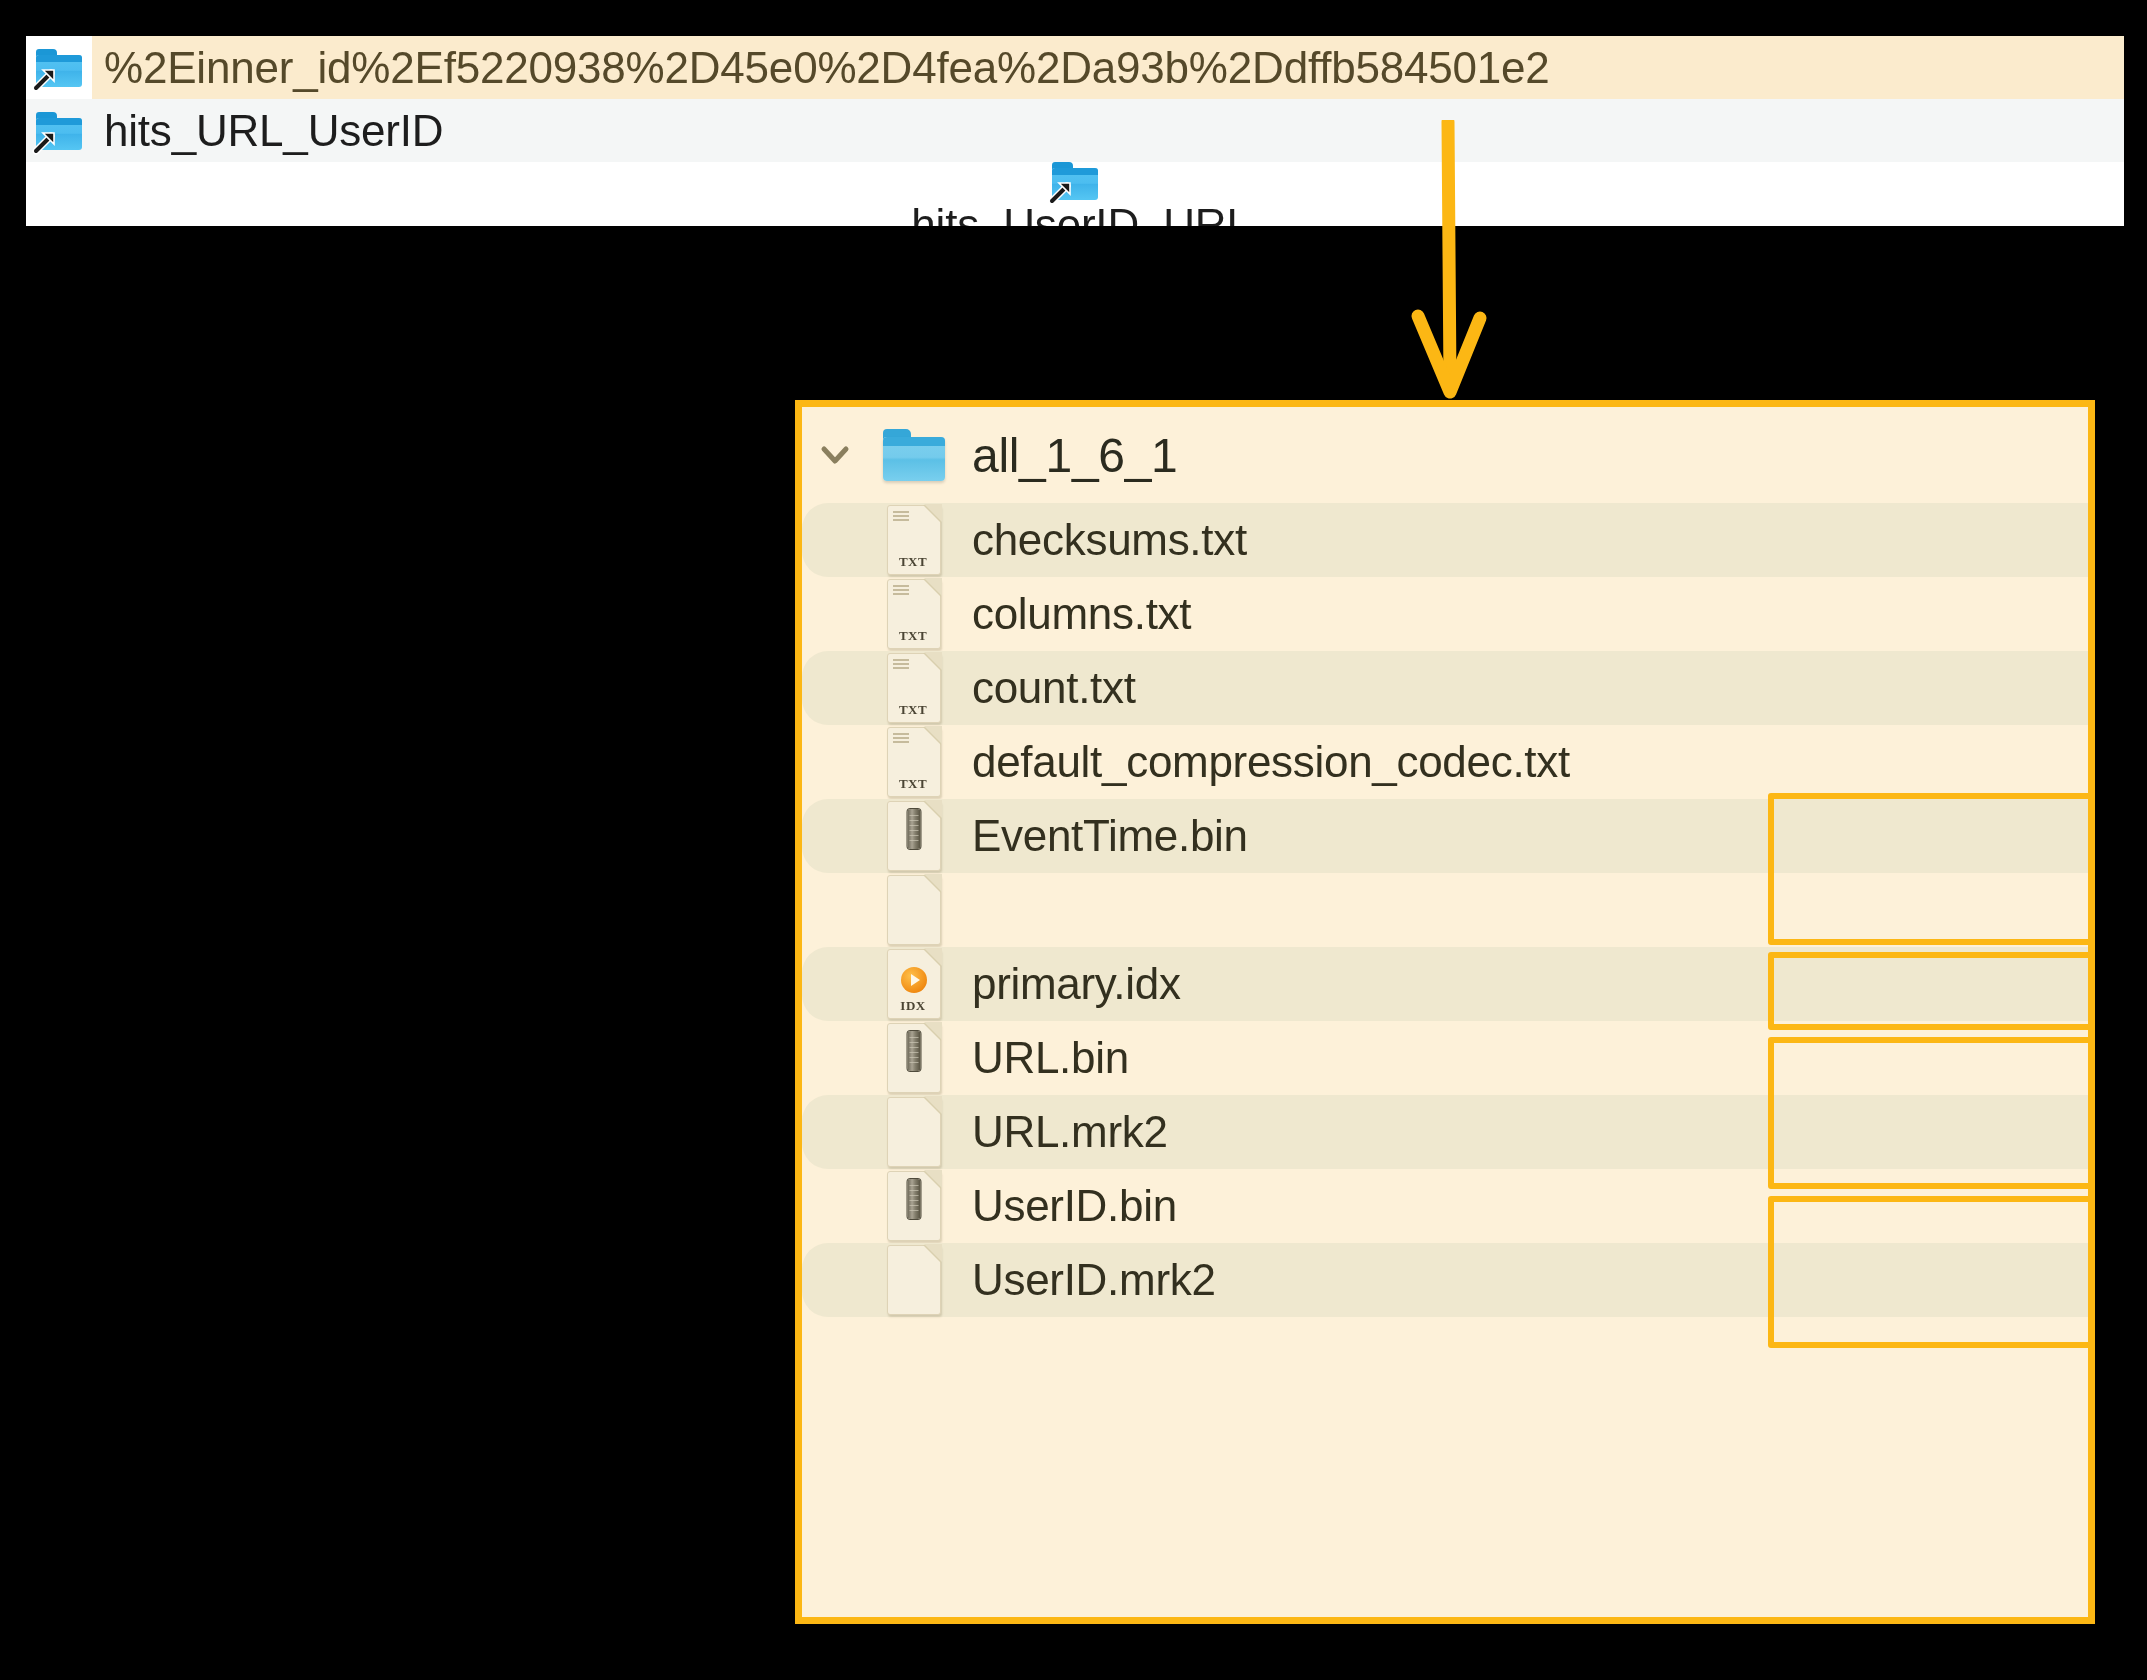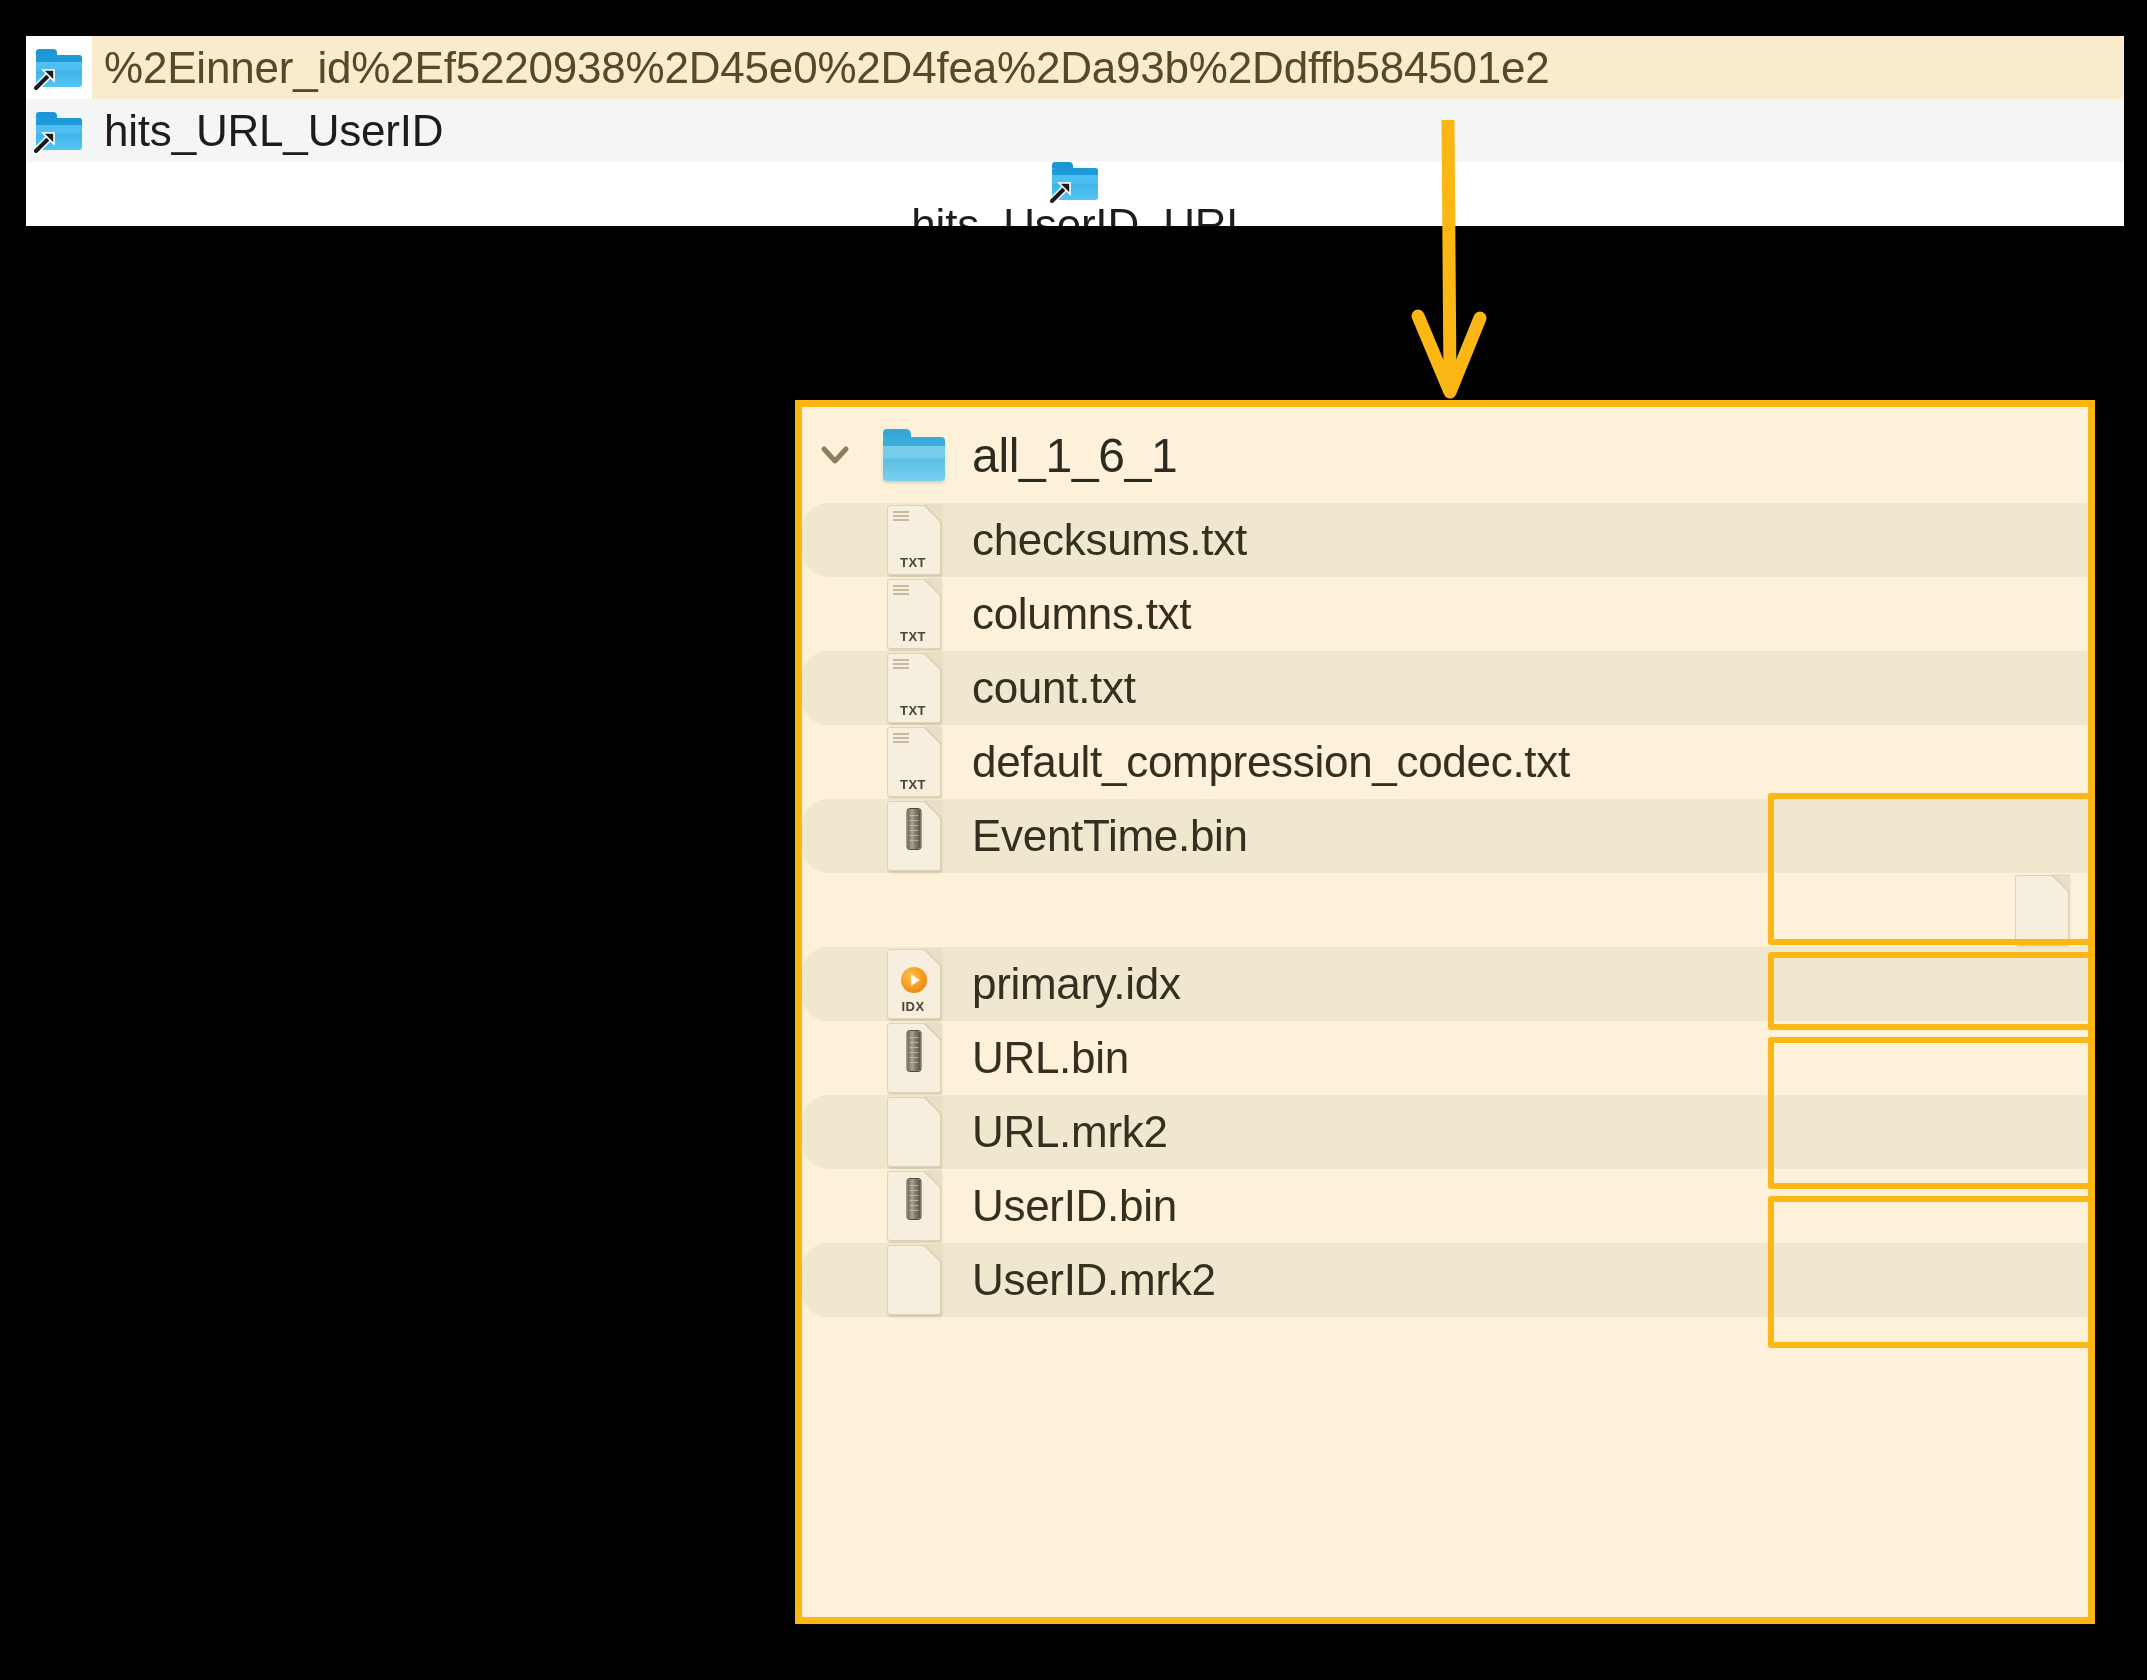--- a/index.html
+++ b/index.html
@@ -82,21 +82,20 @@
     width: 1300px; height: 1224px;
     background: #fdf1d9;
     border: 7px solid #fcb714;
     overflow: hidden;
   }
   .tree-row {
     position: relative;
     display: flex;
     align-items: center;
     height: 74px;
-    justify-content: flex-end;
   }
   .tree-row.shade { background: #efe8cf; border-radius: 26px 0 0 26px; }
   .tree-row.light { background: transparent; }
 
   .tree-row .chev-cell {
     width: 66px; min-width: 66px;
     display: flex; align-items: center; justify-content: center;
   }
   .tree-row .ic-cell {
     width: 92px; min-width: 92px;
@@ -141,21 +140,21 @@
   .doc-icon .fold {
     position: absolute; right: -1px; top: -1px;
     width: 0; height: 0;
     border-left: 18px solid transparent;
     border-top: 18px solid #e8dfc4;
     filter: drop-shadow(-1px 1px 0 #d9cfae);
   }
   .doc-icon .lbl {
     position: absolute; left: 0; right: 2px; bottom: 5px;
     text-align: center;
-    font-family: Liberation Sans, sans-serif;
+    font-family: Liberation Serif, serif;
     font-size: 13px; font-weight: 700;
     color: #4b4534;
     letter-spacing: .5px;
   }
   .doc-icon .tinylines {
     position: absolute; left: 6px; top: 6px; width: 16px; height: 10px;
     background:
       linear-gradient(#bdb291 0 2px, transparent 2px 4px) repeat-y;
     background-size: 100% 4px;
     opacity: .85;

